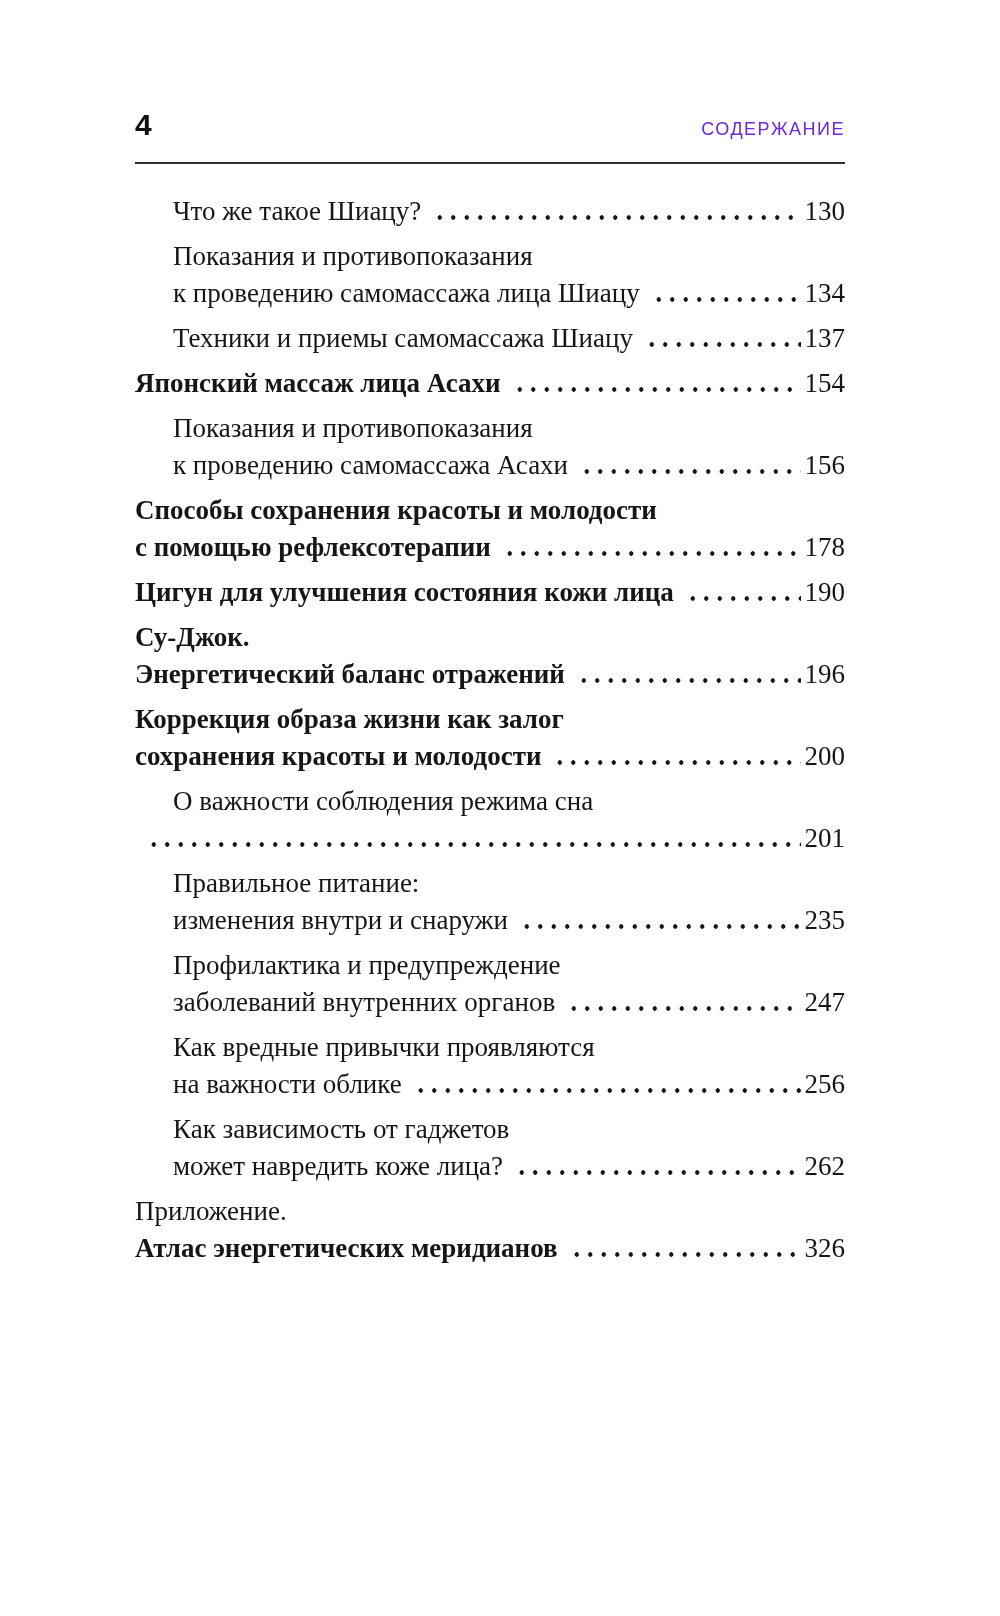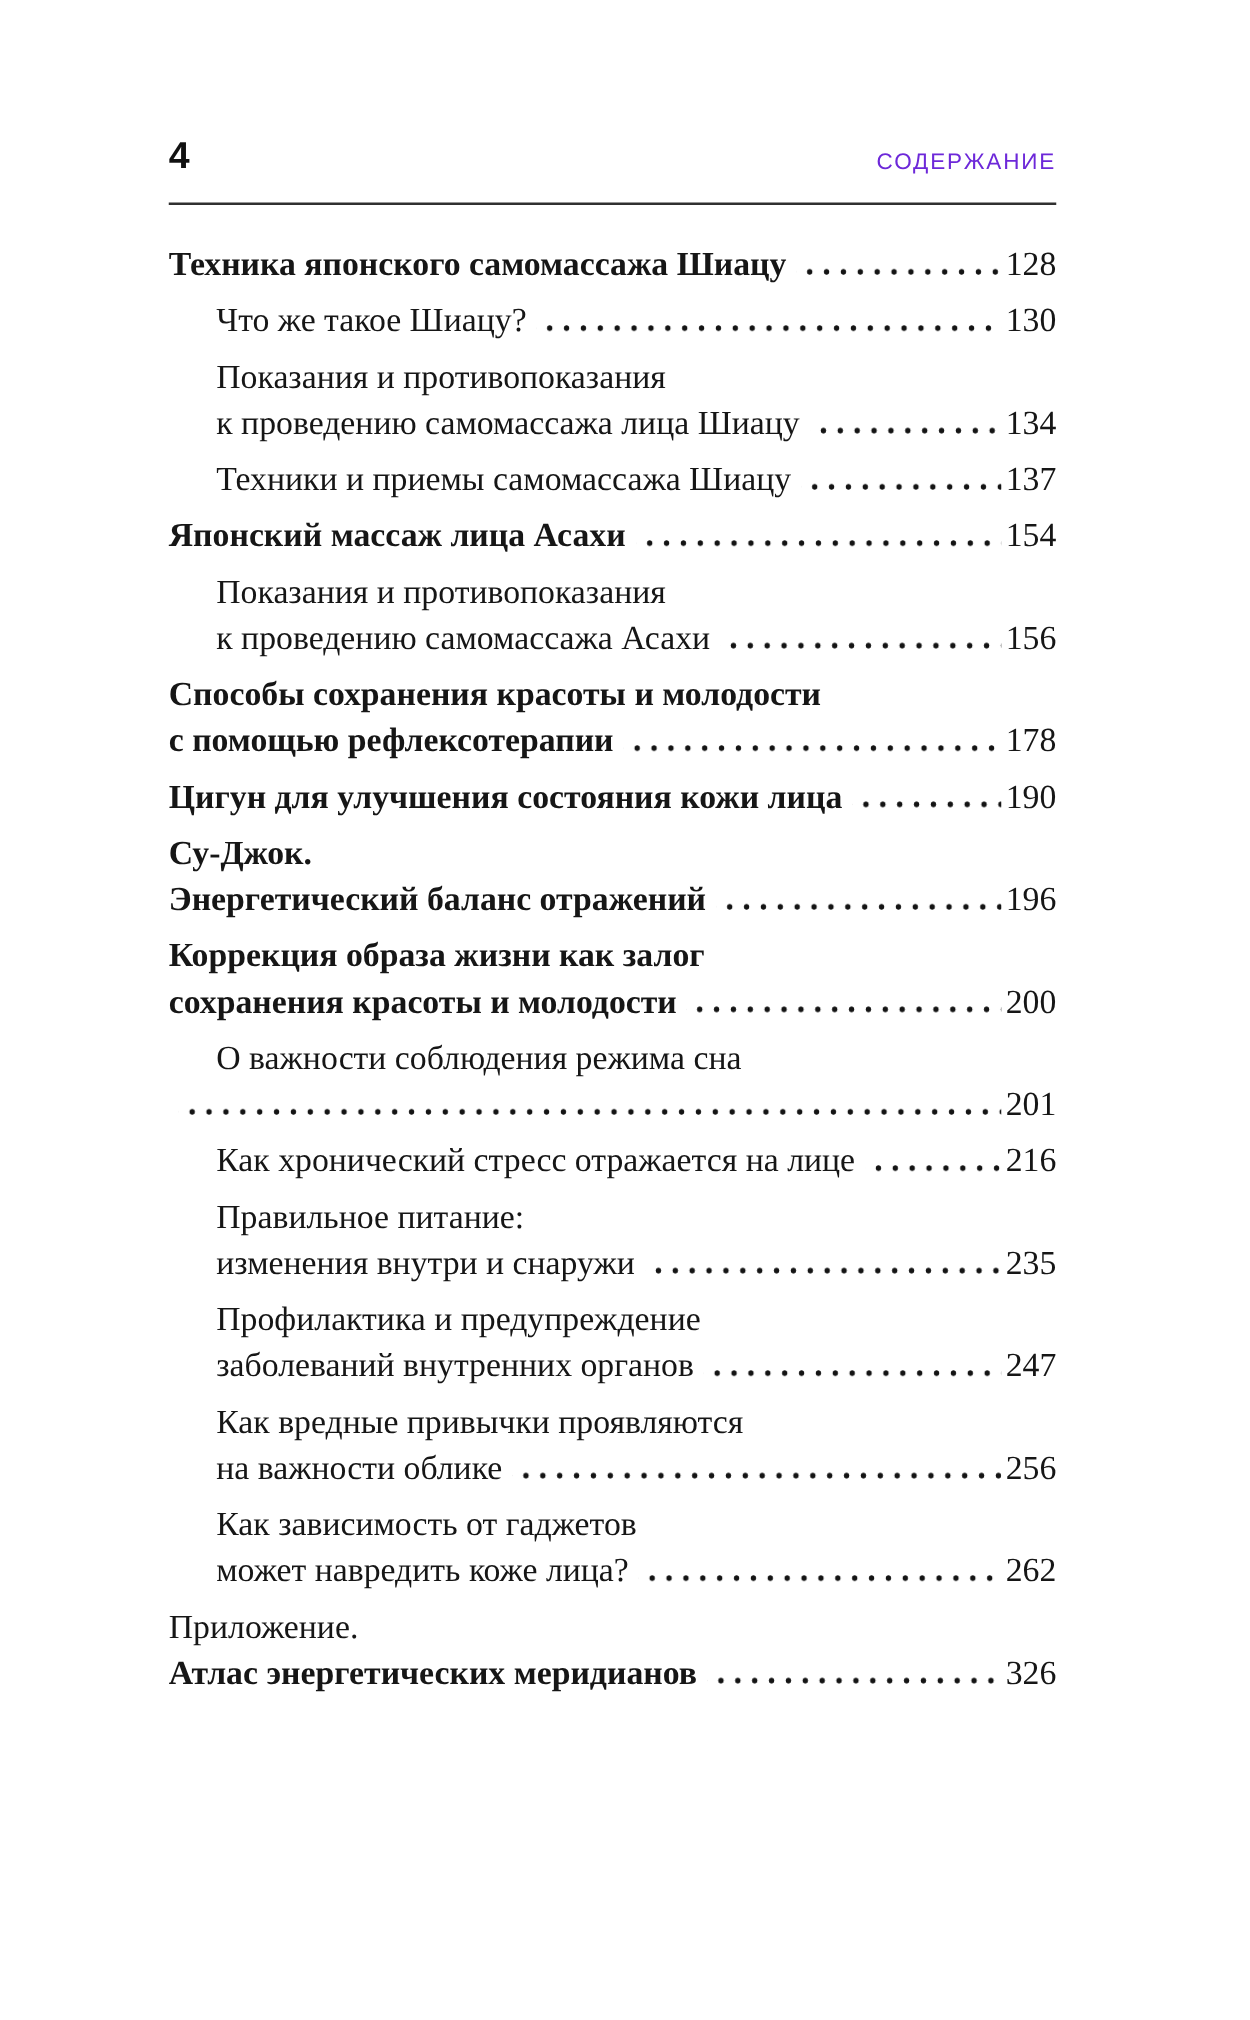--- a/index.html
+++ b/index.html
@@ -92,27 +92,20 @@
 <div class="page">
 
   <div class="running-head">
     <span class="folio">4</span>
     <span class="head-title">СОДЕРЖАНИЕ</span>
   </div>
 
   <div class="head-rule"></div>
 
   <div class="toc">
-      <div class="toc-entry chapter">
-        <div class="toc-line">
-          <span class="toc-text bold">Техника японского самомассажа Шиацу</span>
-          <span class="leader"></span>
-          <span class="toc-page">128</span>
-        </div>
-      </div>
       <div class="toc-entry indent">
         <div class="toc-line">
           <span class="toc-text">Что же такое Шиацу?</span>
           <span class="leader"></span>
           <span class="toc-page">130</span>
         </div>
       </div>
       <div class="toc-entry indent">
         <div class="toc-line">
           <span class="toc-text">Показания и противопоказания</span>
@@ -188,27 +181,20 @@
         <div class="toc-line">
           <span class="toc-text">О важности соблюдения режима сна</span>
         </div>
         <div class="toc-line">
           <span class="leader"></span>
           <span class="toc-page">201</span>
         </div>
       </div>
       <div class="toc-entry indent">
         <div class="toc-line">
-          <span class="toc-text">Как хронический стресс отражается на лице</span>
-          <span class="leader"></span>
-          <span class="toc-page">216</span>
-        </div>
-      </div>
-      <div class="toc-entry indent">
-        <div class="toc-line">
           <span class="toc-text">Правильное питание:</span>
         </div>
         <div class="toc-line">
           <span class="toc-text">изменения внутри и снаружи</span>
           <span class="leader"></span>
           <span class="toc-page">235</span>
         </div>
       </div>
       <div class="toc-entry indent">
         <div class="toc-line">

